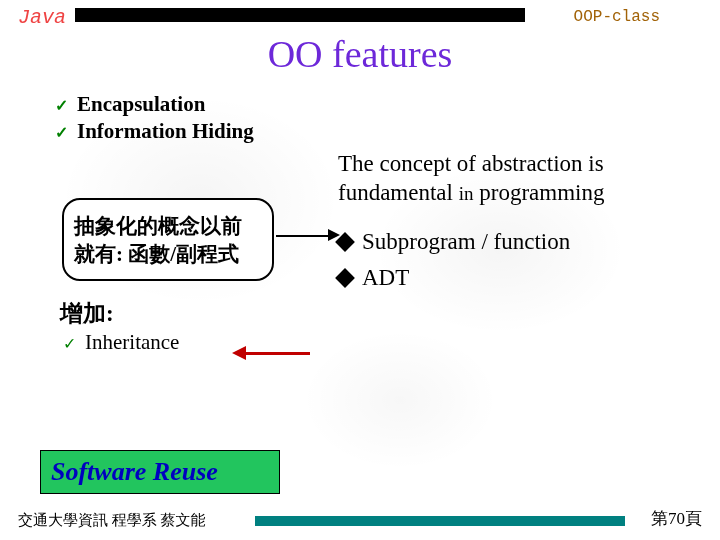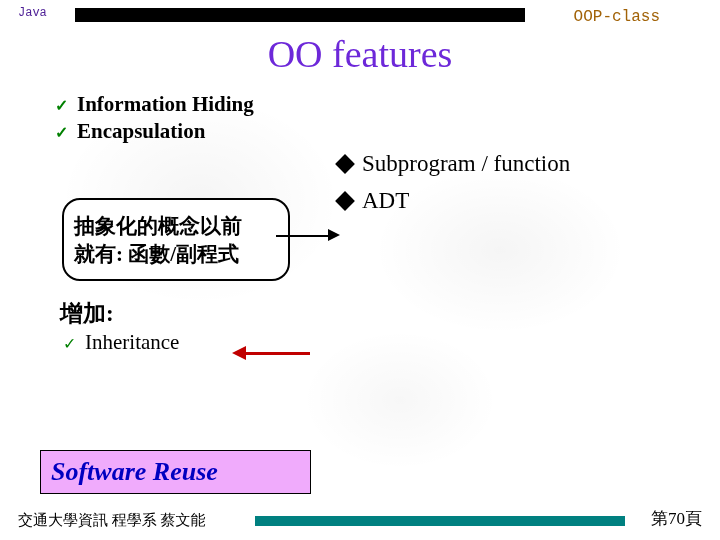--- a/index.html
+++ b/index.html
@@ -18,22 +18,23 @@
     background:
       radial-gradient(ellipse 200px 150px at 200px 200px, rgba(0,0,0,0.04), transparent 70%),
       radial-gradient(ellipse 180px 120px at 500px 250px, rgba(0,0,0,0.04), transparent 70%),
       radial-gradient(ellipse 140px 100px at 400px 400px, rgba(0,0,0,0.03), transparent 70%);
     pointer-events: none;
   }
   .top-left {
     position: absolute;
     top: 6px; left: 18px;
     font-family: "Courier New", monospace;
-    font-size: 12px;
-    color: #4c1d95;
+    font-size: 20px;
+    color: #ef4444;
+    font-style: italic;
   }
   .top-right {
     position: absolute;
     top: 8px; right: 60px;
     font-family: "Courier New", monospace;
     font-size: 16px;
     color: #a16207;
   }
   .topbar {
     position: absolute;
@@ -60,21 +61,21 @@
   .chk {
     color: #008000;
     font-family: "Segoe UI Symbol","Arial Unicode MS",sans-serif;
     font-size: 16px;
     display: inline-block;
     width: 22px;
   }
   .callout {
     position: absolute;
     top: 198px; left: 62px;
-    width: 228px;
+    width: 212px;
     padding: 12px 10px 10px 10px;
     border: 2px solid #000;
     border-radius: 18px;
     background: #fff;
     font-size: 21px;
     font-weight: bold;
     line-height: 1.35;
   }
   .increase {
     position: absolute;
@@ -113,28 +114,28 @@
   }
   .arrow-sym {
     font-family: "Segoe UI Symbol","Arial Unicode MS",sans-serif;
     font-weight: normal;
     margin-right: 6px;
     font-size: 20px;
   }
   .sw-reuse {
     position: absolute;
     top: 450px; left: 40px;
-    width: 271px;
+    width: 240px;
     border: 1.5px solid #000;
     padding: 6px 10px;
     font-size: 26px;
     font-style: italic;
     font-weight: bold;
     color: #0000c0;
-    background: #f0abfc;
+    background: #22c55e;
   }
   .footer-left {
     position: absolute;
     bottom: 10px; left: 18px;
     font-size: 15px;
   }
   .footer-right {
     position: absolute;
     bottom: 10px; right: 18px;
     font-size: 17px;
@@ -175,24 +176,24 @@
 <div class="bg"></div>
 
 <div class="top-left">Java</div>
 <div class="topbar"></div>
 <div class="top-right">OOP-class</div>
 
 <div class="title">OO features</div>
 
 <ul class="checklist">
   <li>
-    <span class="chk">✓</span><span>Information Hiding</span>
+    <span class="chk">✓</span><span>Encapsulation</span>
   </li>
   <li>
-    <span class="chk">✓</span><span>Encapsulation</span>
+    <span class="chk">✓</span><span>Information Hiding</span>
   </li>
 </ul>
 
 <div class="callout">
   <div>抽象化的概念以前</div>
   <div>就有: 函數/副程式</div>
 </div>
 
 <div class="arrow-line" style="top:235px; left:276px; width:52px;"></div>
 <div class="arrow-head" style="top:229px; left:328px; border-left:12px solid #000;"></div>
@@ -202,20 +203,23 @@
 <ul class="checklist2">
   <li>
     <span class="chk">✓</span><span>Inheritance</span>
   </li>
 </ul>
 
 <div class="arrow-red" style="top:352px; left:245px; width:65px;"></div>
 <div class="arrow-red-head" style="top:346px; left:232px;"></div>
 
 <div class="right-block">
+  <div class="intro">
+    <span>The concept of abstraction is fundamental </span><span style="font-size:19px;">in</span><span> programming</span>
+  </div>
   <div class="item">
     <span class="diamond"></span><span>Subprogram / function</span>
   </div>
   <div class="item">
     <span class="diamond"></span><span>ADT</span>
   </div>
 </div>
 
 <div class="sw-reuse">Software Reuse</div>
 

